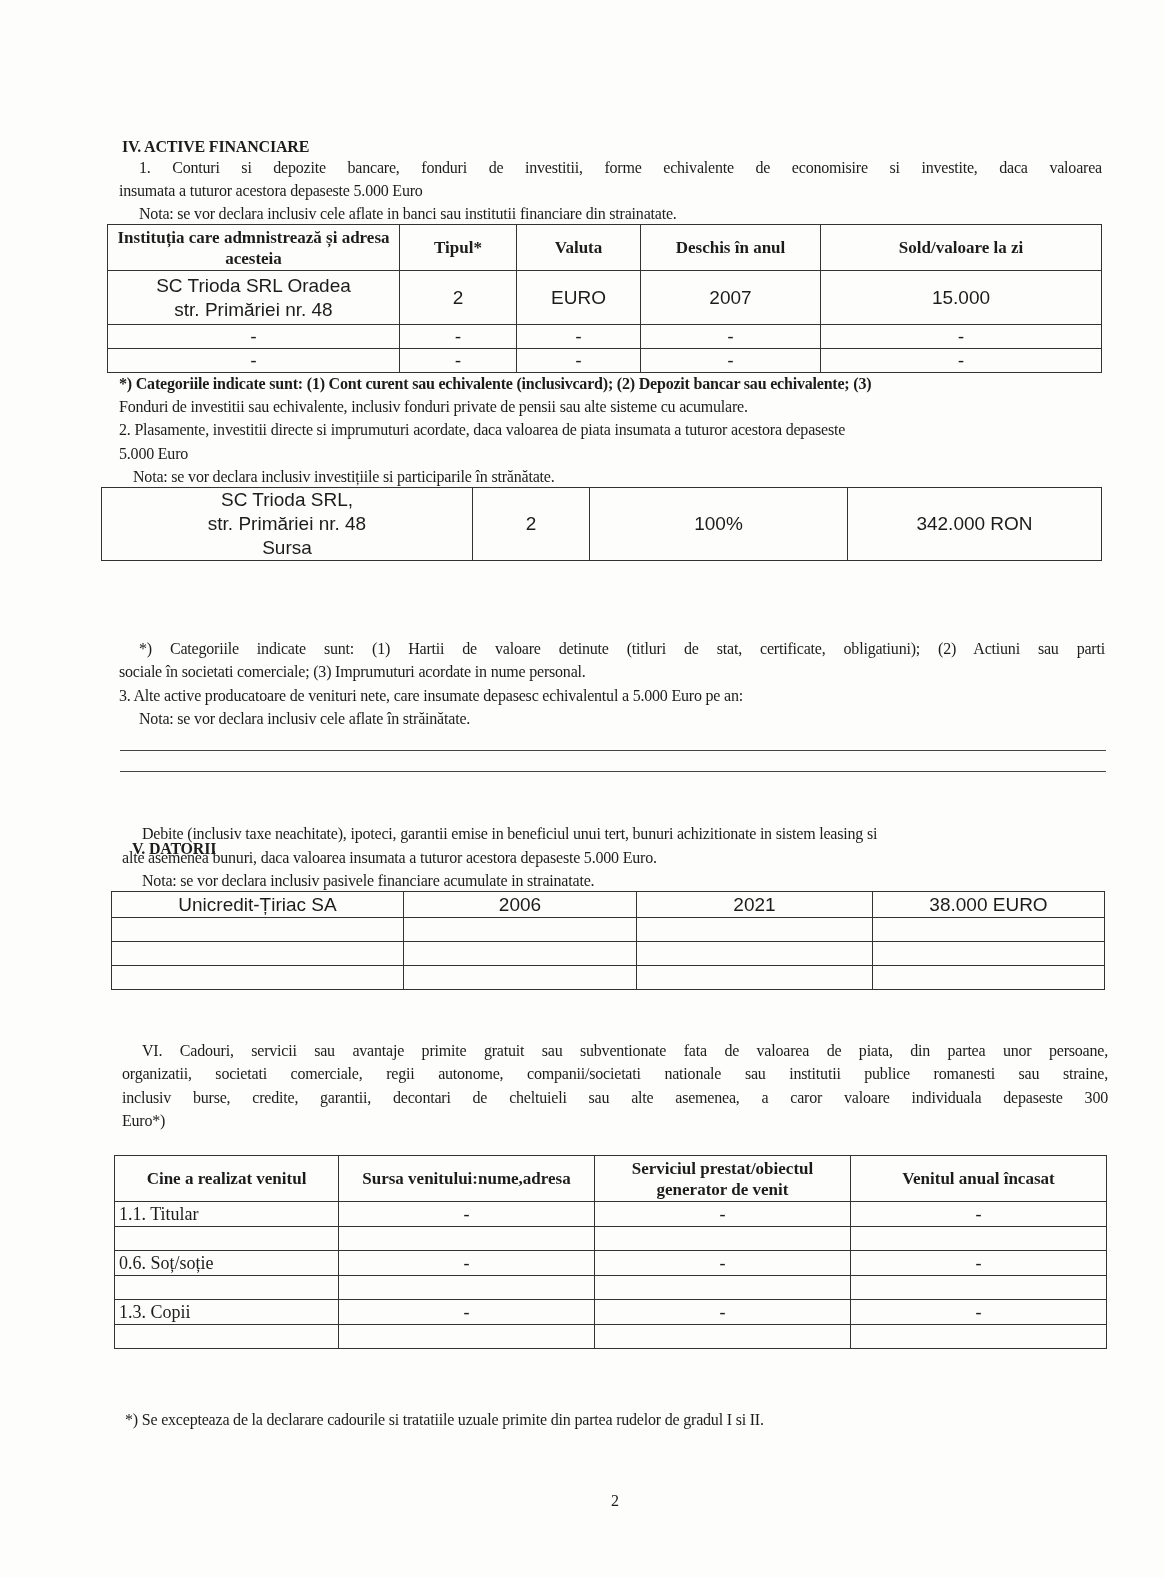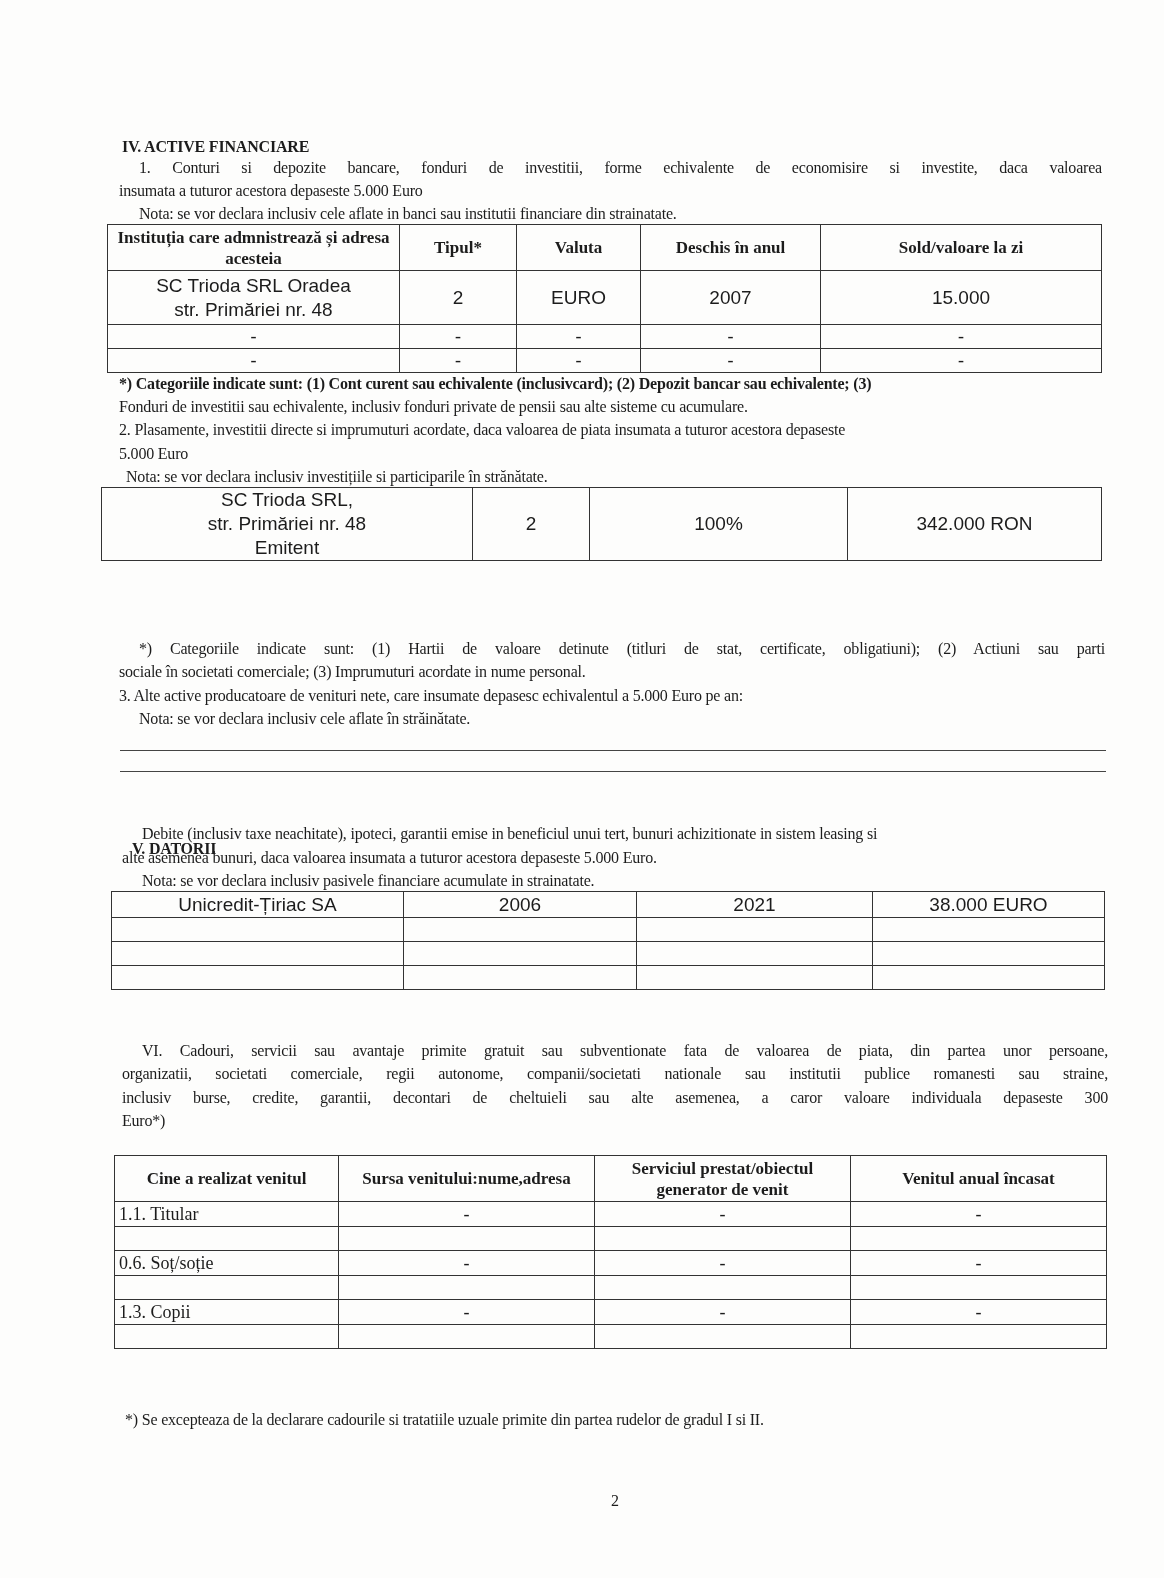--- a/index.html
+++ b/index.html
@@ -66,35 +66,35 @@
     <td>-</td>
     <td>-</td>
   </tr>
 </tbody>
   </table>
 
 <div class="abs t" style="left:119px;top:373px;font-weight:bold;">*) Categoriile indicate sunt: (1) Cont curent sau echivalente (inclusivcard); (2) Depozit bancar sau  echivalente; (3)</div>
 <div class="abs t" style="left:119px;top:396px;">Fonduri de investitii  sau echivalente, inclusiv fonduri private de pensii sau alte sisteme   cu acumulare.</div>
 <div class="abs t" style="left:119px;top:419px;">2. Plasamente, investitii directe si imprumuturi acordate, daca valoarea de piata insumata a tuturor acestora depaseste</div>
 <div class="abs t" style="left:119px;top:443px;">5.000 Euro</div>
-<div class="abs t" style="left:126px;top:466px;">Nota: se vor declara inclusiv investițiile si participarile în strănătate.</div>
+<div class="abs t" style="left:133px;top:466px;">Nota: se vor declara inclusiv investițiile si participarile în strănătate.</div>
 
 <table style="left:101px;top:487px;width:1000px;">
   <colgroup>
       <col style="width:371px">
       <col style="width:117px">
       <col style="width:258px">
       <col style="width:254px">
     </colgroup>
   <tbody>
   <tr style="height:67px">
     <td class="sans">
       <div>SC Trioda SRL,</div>
       <div>str. Primăriei nr. 48</div>
-      <div>Emitent</div>
+      <div>Sursa</div>
     </td>
     <td class="sans">2</td>
     <td class="sans">100%</td>
     <td class="sans">342.000 RON</td>
   </tr>
 </tbody>
   </table>
 
 <div class="abs t just" style="left:139px;top:638px;width:966px;">*) Categoriile indicate sunt: (1) Hartii de valoare detinute (titluri de stat, certificate, obligatiuni); (2) Actiuni sau parti</div>
 <div class="abs t" style="left:119px;top:661px;">sociale  în  societati comerciale; (3) Imprumuturi acordate in nume personal.</div>

